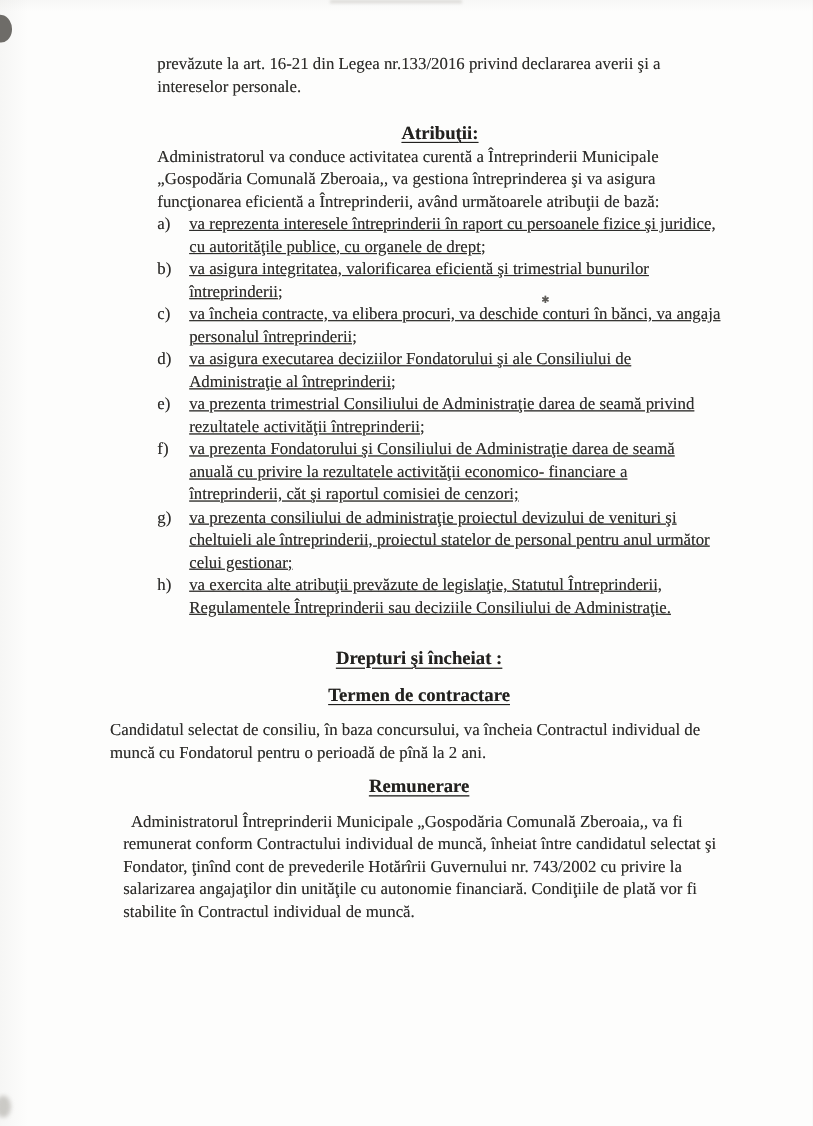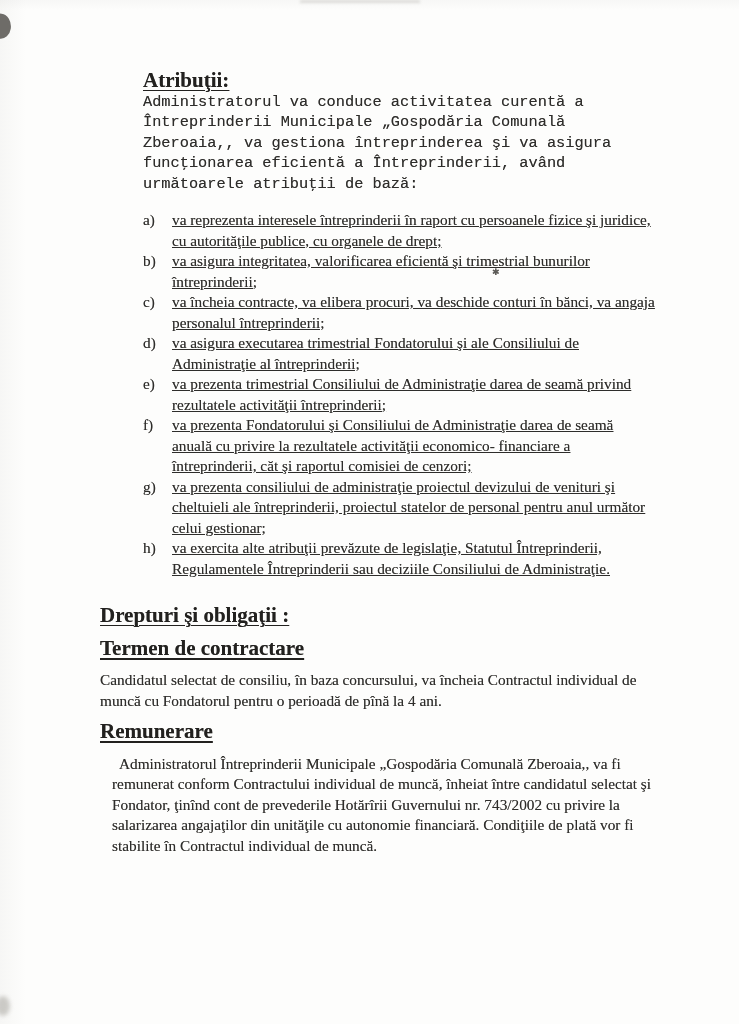--- a/index.html
+++ b/index.html
@@ -31,29 +31,30 @@
   }
   
   .lower-block {
     margin: 0;
     padding: 0 77px 0 100px;
   }
 
   p { margin: 0 0 10px 0; }
 
   h3 {
-    font-size: 21px;
+    font-size: 17px;
     line-height: 20.5px;
     font-weight: bold;
     color: #22211f;
     text-decoration: underline;
     text-decoration-thickness: 1.4px;
     text-underline-offset: 3px;
     white-space: nowrap;
     margin: 0 0 10px 0;
+    text-align: center;
   }
   h3.h-atributii   { margin: 21px 0 1px 0; }
   h3.h-drepturi    { margin: 26px 0 12px 0; }
   h3.h-bibliografia{ margin: 12px 0 12px 0; }
   h3.h-termen      { margin: 6px 0 12px 0; text-decoration: underline; }
   h3.h-remunerare  { margin: 8px 0 12px 0; text-decoration: underline; }
 
   ol.letter-list {
     list-style: none;
     margin: 0;
@@ -120,40 +121,41 @@
 <body>
 
 <div class="page">
 
   <div class="smudge-top-left"></div>
   <div class="top-edge-streak"></div>
   <span class="scan-star">✱</span>
   <div class="smudge-bottom-left"></div>
 
   <div class="upper-block">
+    <p>prevăzute la art. 16-21 din Legea nr.133/2016 privind declararea averii şi a intereselor personale.</p>
 
     <h3 class="h-atributii">Atribuţii:</h3>
-    <p style="margin-bottom:16px;font-family:Liberation Mono, monospace;">Administratorul va conduce activitatea curentă a Întreprinderii Municipale „Gospodăria Comunală Zberoaia,, va gestiona întreprinderea şi va asigura funcţionarea eficientă a Întreprinderii, având următoarele atribuţii de bază:</p>
+    <p style="margin-bottom:0;">Administratorul va conduce activitatea curentă a Întreprinderii Municipale „Gospodăria Comunală Zberoaia,, va gestiona întreprinderea şi va asigura funcţionarea eficientă a Întreprinderii, având următoarele atribuţii de bază:</p>
 
     <ol class="letter-list">
       <li>
         <span class="marker">a)</span>
         <span class="item-text">va reprezenta interesele întreprinderii în raport cu persoanele fizice şi juridice, cu autorităţile publice, cu organele de drept;</span>
       </li>
       <li>
         <span class="marker">b)</span>
         <span class="item-text">va asigura integritatea, valorificarea eficientă şi trimestrial bunurilor întreprinderii;</span>
       </li>
       <li>
         <span class="marker">c)</span>
         <span class="item-text">va încheia contracte, va elibera procuri, va deschide conturi în bănci, va angaja personalul întreprinderii;</span>
       </li>
       <li>
         <span class="marker">d)</span>
-        <span class="item-text">va asigura executarea trimestrial Fondatorului şi ale Consiliului de Administraţie al întreprinderii;</span>
+        <span class="item-text">va asigura executarea deciziilor Fondatorului şi ale Consiliului de Administraţie al întreprinderii;</span>
       </li>
       <li>
         <span class="marker">e)</span>
         <span class="item-text">va prezenta trimestrial Consiliului de Administraţie darea de seamă privind rezultatele activităţii întreprinderii;</span>
       </li>
       <li>
         <span class="marker">f)</span>
         <span class="item-text">va prezenta Fondatorului şi Consiliului de Administraţie darea de seamă anuală cu privire la rezultatele activităţii economico- financiare a întreprinderii, căt şi raportul comisiei de cenzori;</span>
       </li>
       <li>
@@ -161,23 +163,23 @@
         <span class="item-text">va prezenta consiliului de administraţie proiectul devizului de venituri şi cheltuieli ale întreprinderii, proiectul statelor de personal pentru anul următor celui gestionar;</span>
       </li>
       <li>
         <span class="marker">h)</span>
         <span class="item-text">va exercita alte atribuţii prevăzute de legislaţie, Statutul Întreprinderii, Regulamentele Întreprinderii sau deciziile Consiliului de Administraţie.</span>
       </li>
     </ol>
   </div>
 
   <div class="lower-block">
-    <h3 class="h-drepturi">Drepturi şi obligaţii :</h3>
+    <h3 class="h-drepturi">Drepturi şi încheiat :</h3>
 
 
     <h3 class="h-termen">Termen de contractare</h3>
-    <p>Candidatul selectat de consiliu, în baza concursului, va încheia Contractul individual de muncă cu Fondatorul pentru o perioadă de pînă la 4 ani.</p>
+    <p>Candidatul selectat de consiliu, în baza concursului, va încheia Contractul individual de muncă cu Fondatorul pentru o perioadă de pînă la 2 ani.</p>
 
     <h3 class="h-remunerare">Remunerare</h3>
     <p class="p-remunerare">Administratorul  Întreprinderii Municipale „Gospodăria Comunală Zberoaia,, va fi remunerat conform Contractului individual de muncă, înheiat între candidatul selectat şi Fondator, ţinînd cont de prevederile  Hotărîrii Guvernului nr. 743/2002 cu privire la salarizarea angajaţilor din unităţile cu autonomie financiară. Condiţiile de plată vor fi stabilite în Contractul individual de muncă.</p>
   </div>
 
 </div>
 
 </body></html>

